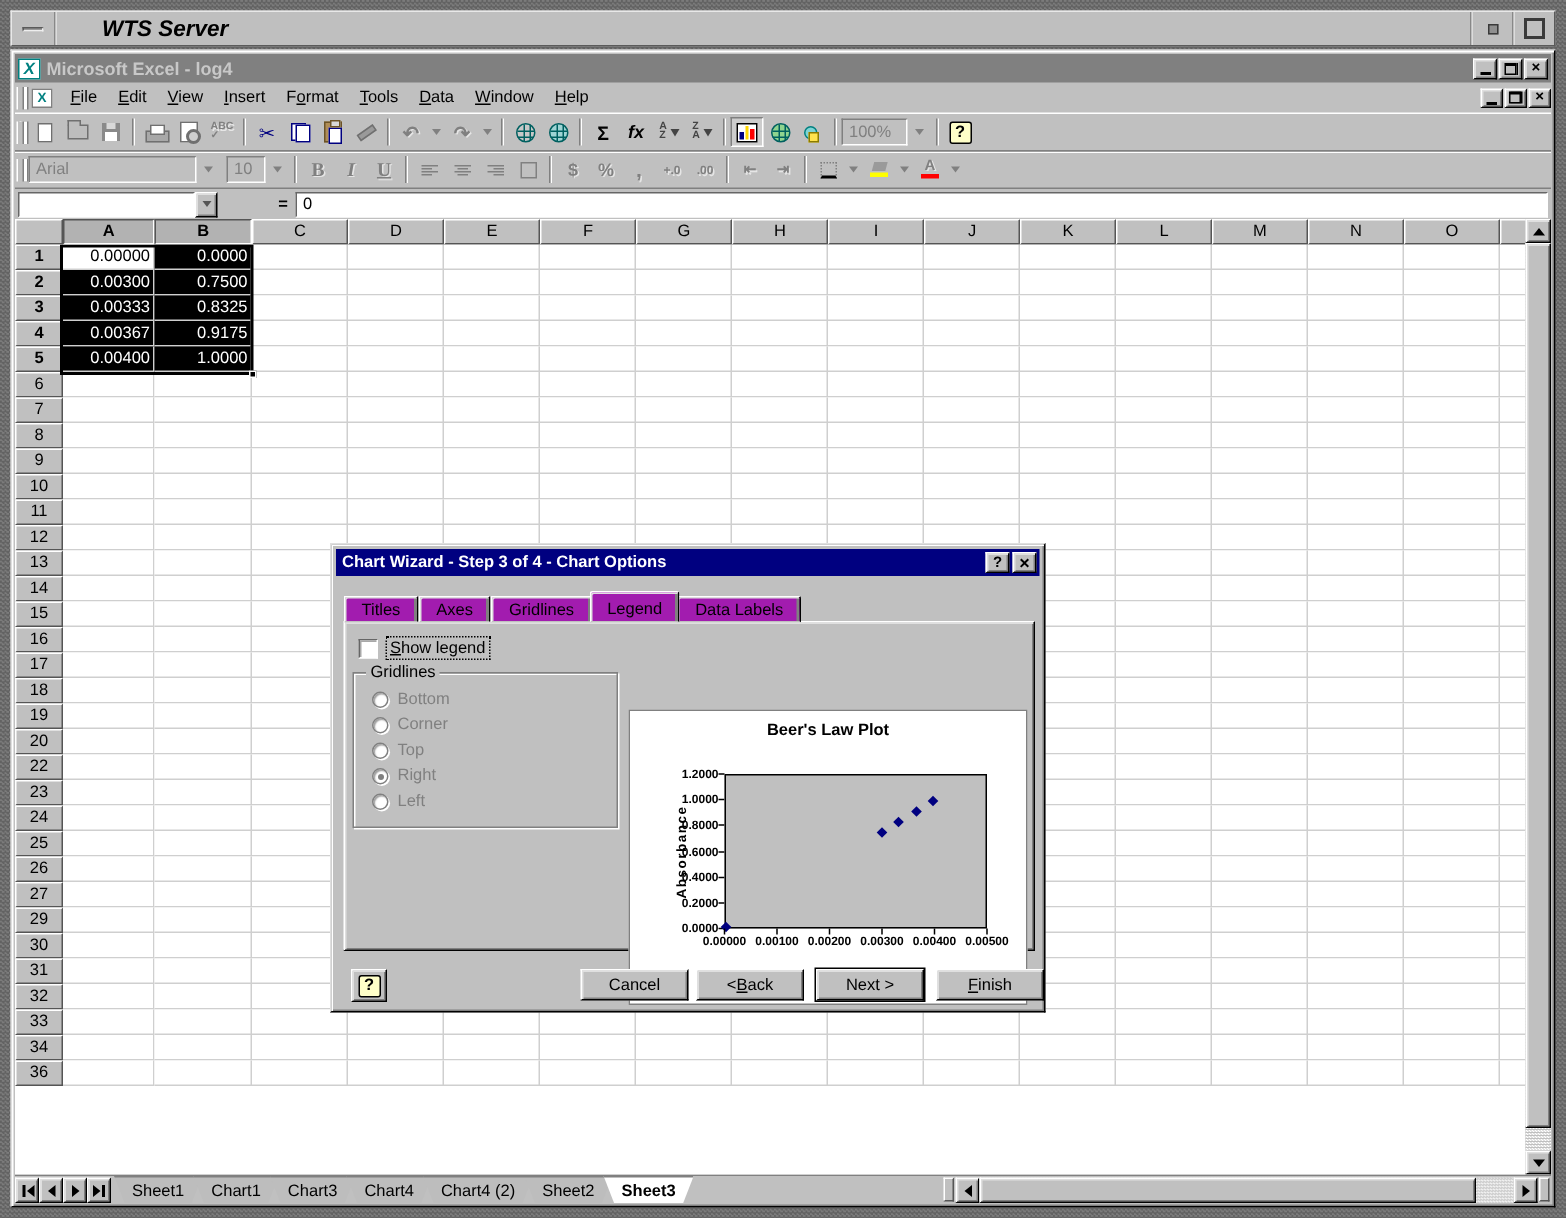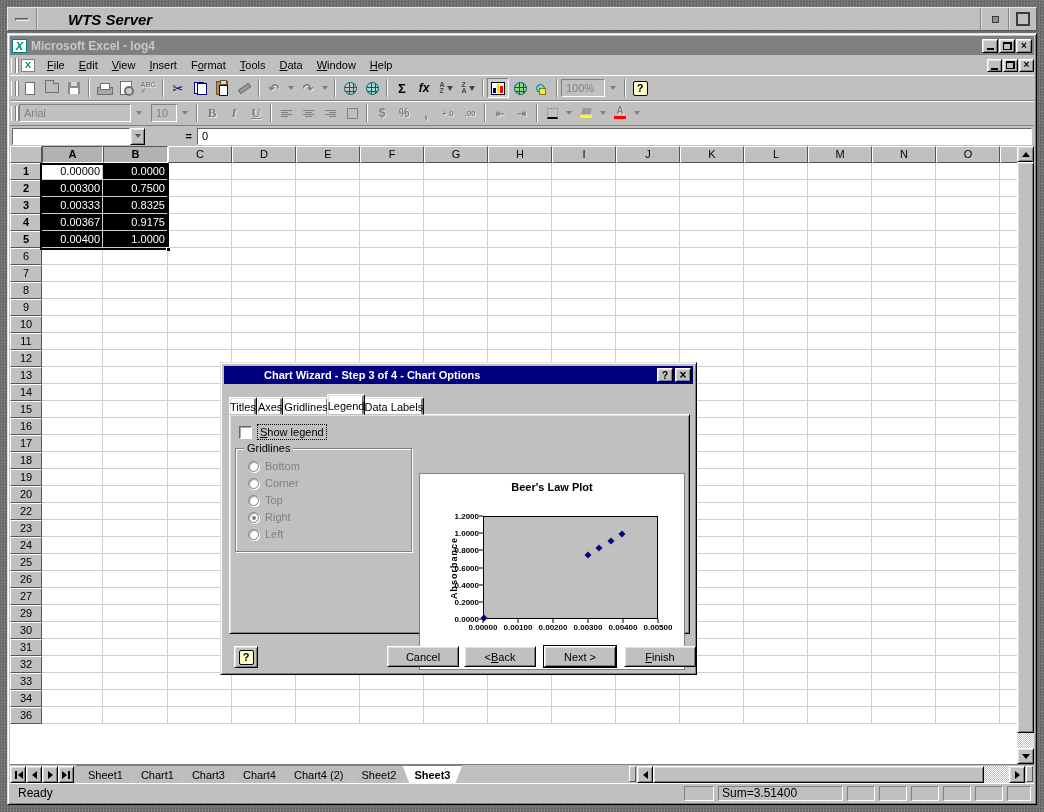--- a/index.html
+++ b/index.html
@@ -122,24 +122,24 @@
   .h-track{flex:1;position:relative;background-image:conic-gradient(#fff 25%,#c0c0c0 0 50%,#fff 0 75%,#c0c0c0 0);background-size:2px 2px;}
   .h-thumb{position:absolute;top:0;bottom:0;left:0;width:calc(100% - 25px);}
   
   .status-bar{height:19px;display:flex;align-items:center;flex:0 0 auto;border-top:1px solid #fff;padding:0 3px;}
   .status-mode{margin-left:5px;font-size:12px;}
   .status-sp{flex:1;}
   .spanel{height:15px;border:1px solid;border-color:#808080 #fff #fff #808080;margin-left:4px;flex:0 0 auto;display:flex;align-items:center;padding:0 3px;font-size:12px;}
   
   .dialog{position:absolute;left:220px;top:362px;width:477px;height:313px;background:#c0c0c0;border:1px solid;border-color:#dfdfdf #000 #000 #dfdfdf;box-shadow:inset 1px 1px 0 #fff,inset -1px -1px 0 #808080;z-index:50;}
   .dlg-titlebar{position:absolute;left:3px;top:3px;right:3px;height:18px;background:#000080;color:#fff;font-weight:bold;display:flex;align-items:center;padding:0 2px 0 4px;}
-  .dlg-title{flex:1;margin-left:36px;}
+  .dlg-title{flex:1;}
   .dlg-cap{width:16px;height:14px;display:flex;align-items:center;justify-content:center;color:#000;font-weight:bold;font-size:10px;margin-left:2px;}
   .dlg-tabs{position:absolute;left:8px;top:31px;display:flex;align-items:flex-end;height:21px;z-index:3;}
-  .dtab{height:18px;padding:2px 0 0;background:#ffffff;border:1px solid;border-color:#fff #000 #c0c0c0 #fff;border-radius:2px 2px 0 0;box-shadow:inset 1px 1px 0 #dfdfdf,inset -2px 0 0 #808080;line-height:14px;}
+  .dtab{height:18px;padding:2px 11px 0;background:#a21caf;border:1px solid;border-color:#fff #000 #c0c0c0 #fff;border-radius:2px 2px 0 0;box-shadow:inset 1px 1px 0 #dfdfdf,inset -2px 0 0 #808080;line-height:14px;}
   .dtab.active{height:21px;padding-top:4px;margin:0 -2px;position:relative;z-index:4;border-bottom:1px solid #c0c0c0;}
   .dlg-panel{position:absolute;left:8px;top:51px;width:461px;height:220px;background:#c0c0c0;border:1px solid;border-color:#fff #000 #000 #fff;box-shadow:inset 1px 1px 0 #dfdfdf,inset -1px -1px 0 #808080;}
   .chk-row{position:absolute;left:9px;top:9px;display:flex;align-items:center;gap:5px;}
   .checkbox{width:13px;height:13px;background:#fff;border:1px solid;border-color:#666 #fff #fff #666;box-shadow:inset 1px 1px 0 #a8a8a8;}
   .chk-label{border:1px dotted #000;padding:0 2px;line-height:14px;}
   .groupbox{position:absolute;left:5px;top:33px;width:177px;height:104px;border:1px solid #808080;box-shadow:inset 1px 1px 0 #fff,1px 1px 0 #fff;}
   .group-label{position:absolute;left:8px;top:-7px;background:#c0c0c0;padding:0 3px;line-height:13px;}
   .radio-row{display:flex;align-items:center;gap:6px;margin:5px 0 0 12px;height:12px;}
   .radio{width:11px;height:11px;border-radius:50%;background:#fff;border:1px solid #808080;box-shadow:inset 1px 1px 1px #9f9f9f, 1px 1px 0 #fff;position:relative;}
   .radio.on::after{content:"";position:absolute;left:3px;top:3px;width:4px;height:4px;border-radius:50%;background:#808080;}
@@ -1151,32 +1151,20 @@
         <span class="h-track">
             <span class="h-thumb btn95"></span>
           </span>
         <span class="sb-btn btn95" style="width:16px;height:17px">
             <span class="tri-r"></span>
           </span>
       </span>
       <span class="tab-split"></span>
     </div>
 
-    <div class="status-bar">
-      <span class="status-mode">Ready</span>
-      <span class="status-sp"></span>
-      <span class="spanel" style="width:30px"></span>
-      <span class="spanel" style="width:125px">Sum=3.51400</span>
-      <span class="spanel" style="width:28px"></span>
-      <span class="spanel" style="width:28px"></span>
-      <span class="spanel" style="width:28px"></span>
-      <span class="spanel" style="width:28px"></span>
-      <span class="spanel" style="width:28px"></span>
-      <span class="spanel" style="width:24px"></span>
-    </div>
   </div>
 
   <div class="dialog">
     <div class="dlg-titlebar">
       <span class="dlg-title">Chart Wizard - Step 3 of 4 - Chart Options</span>
       <span class="dlg-cap btn95">
           <span>?</span>
         </span>
       <span class="dlg-cap btn95">
           <span style="font-size:12px">×</span>

